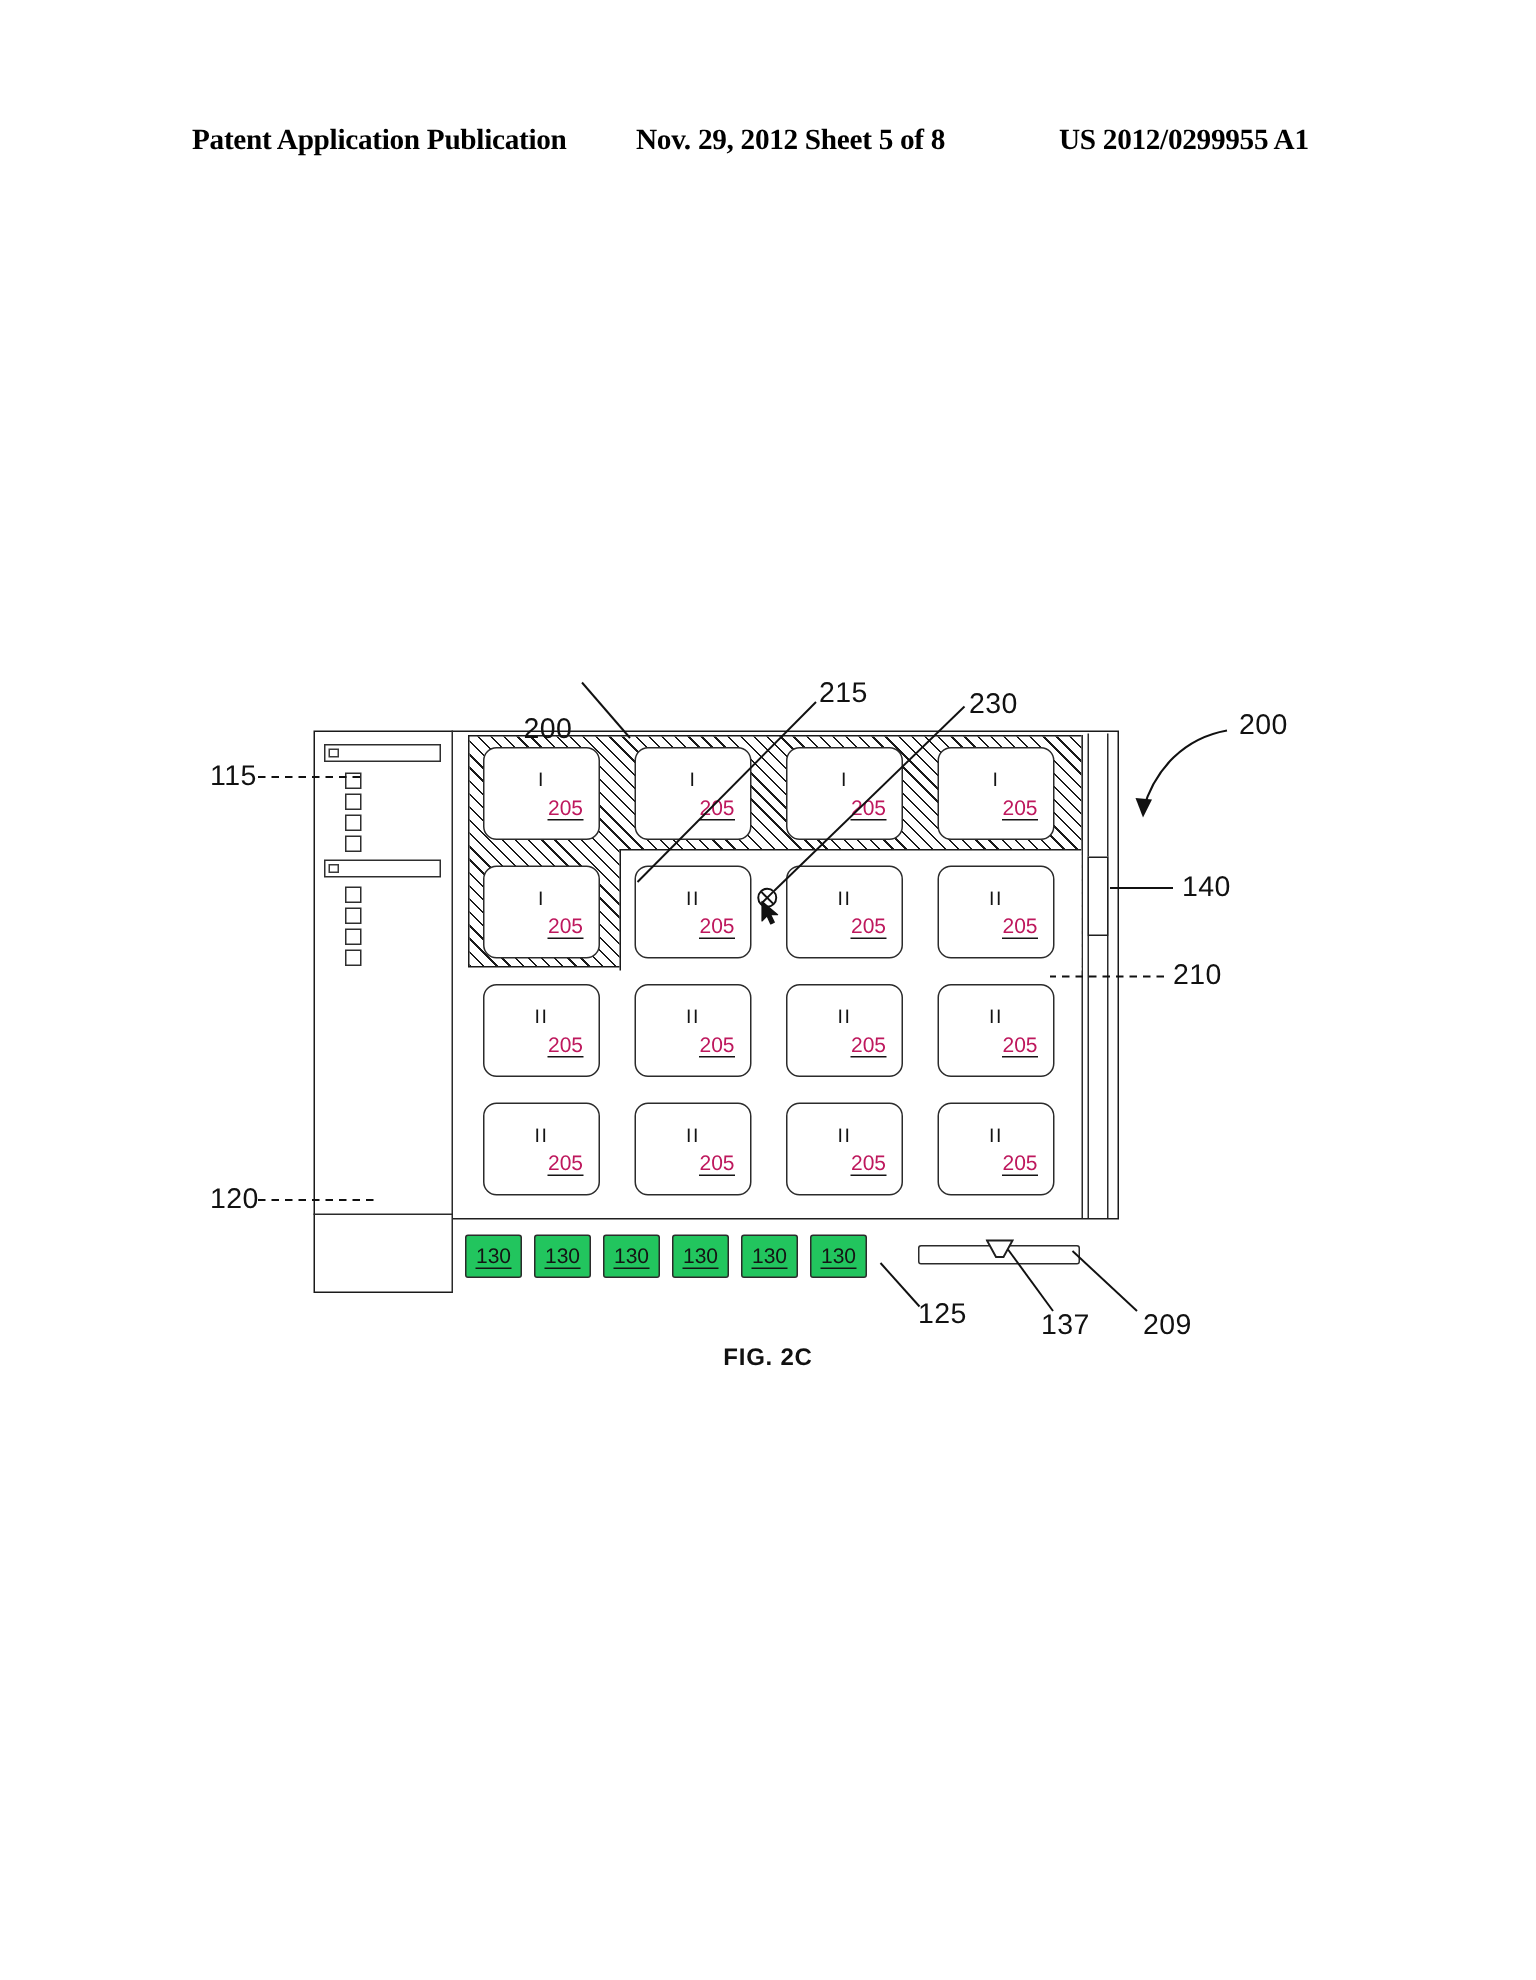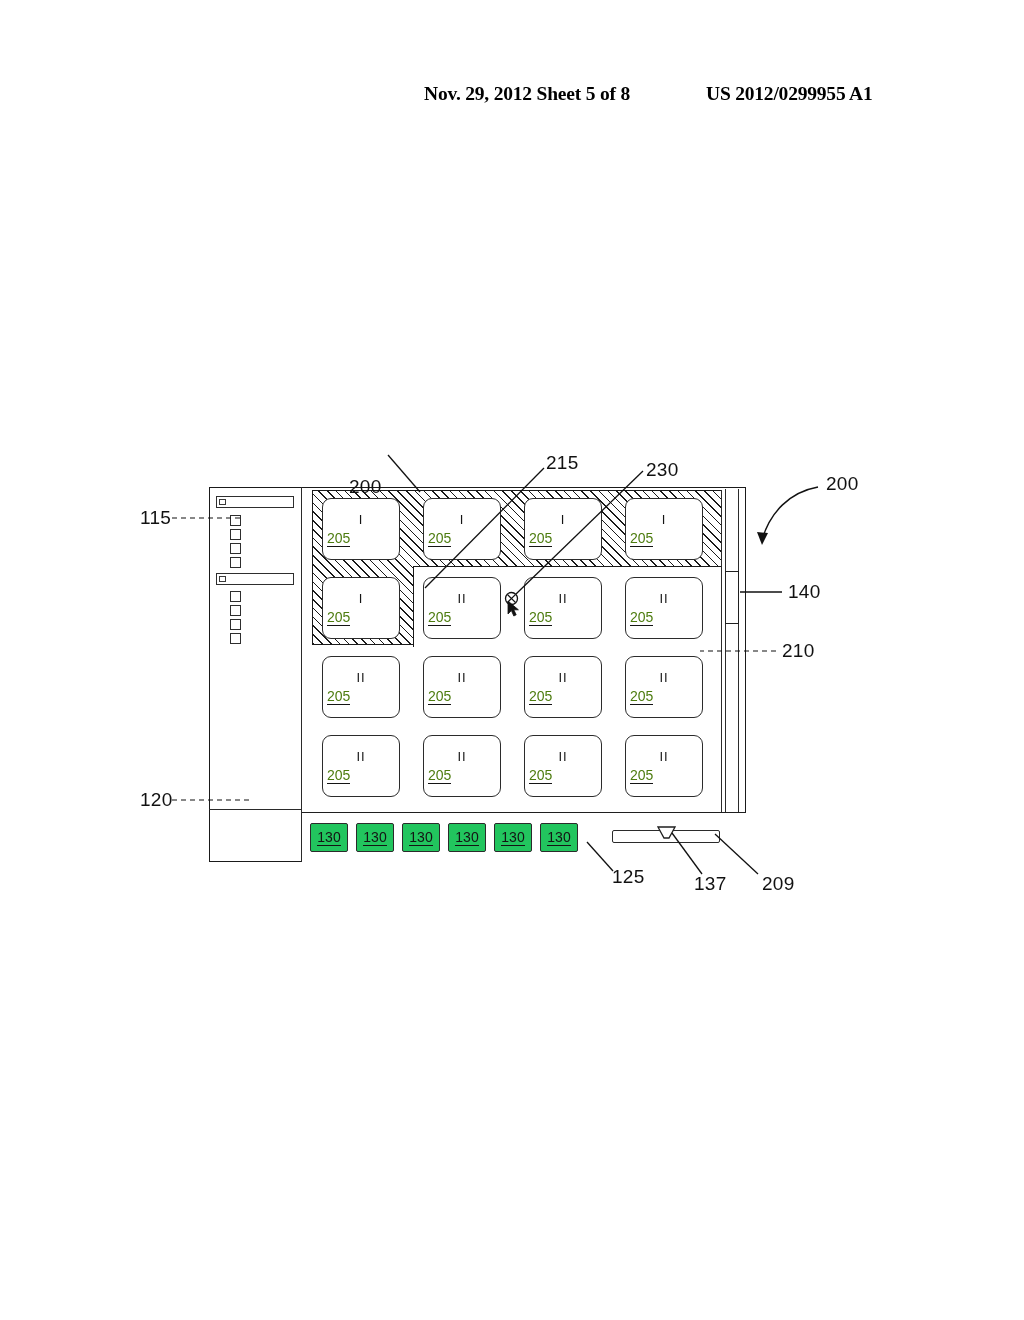--- a/index.html
+++ b/index.html
@@ -187,28 +187,28 @@
     width: 100%;
     text-align: center;
     font-family: "Liberation Sans", "DejaVu Sans", sans-serif;
     font-size: 13px;
     line-height: 13px;
     letter-spacing: 1px;
     color: #141414;
   }
   .cell .cell-ref {
     position: absolute;
-    left: 4px;
+    left: 16px;
     top: 31px;
     width: 100%;
-    text-align: left;
+    text-align: center;
     font-family: "Liberation Sans", "DejaVu Sans", sans-serif;
     font-size: 14px;
     line-height: 16px;
-    color: #4d7c0f;
+    color: #be185d;
   }
   .cell .cell-ref span {
     border-bottom: 1.4px solid #141414;
     padding-bottom: 0px;
   }
 
   
   .vscroll-track {
     position: absolute;
     left: 423px;
@@ -327,20 +327,21 @@
     font-weight: bold;
     font-size: 16px;
     letter-spacing: 0.5px;
     color: #111111;
   }
 </style>
 </head>
 <body>
 
 <div id="page-header">
+  <span class="hdr-left">Patent Application Publication</span>
   <span class="hdr-mid">Nov. 29, 2012  Sheet 5 of 8</span>
   <span class="hdr-right">US 2012/0299955 A1</span>
 </div>
 
 <div id="figure">
 
   <div class="device-frame"></div>
 
   <div class="sidebar">
     <div class="sidebar-upper">
@@ -494,13 +495,14 @@
   <span class="ref-label" style="left:646px; top:459px;">230</span>
   <span class="ref-label" style="left:826px; top:473px;">200</span>
   <span class="ref-label" style="left:788px; top:581px;">140</span>
   <span class="ref-label" style="left:782px; top:640px;">210</span>
   <span class="ref-label" style="left:140px; top:507px;">115</span>
   <span class="ref-label" style="left:140px; top:789px;">120</span>
   <span class="ref-label" style="left:612px; top:866px;">125</span>
   <span class="ref-label" style="left:694px; top:873px;">137</span>
   <span class="ref-label" style="left:762px; top:873px;">209</span>
 
+  <div id="fig-caption">FIG. 2C</div>
 </div>
 
 </body></html>

